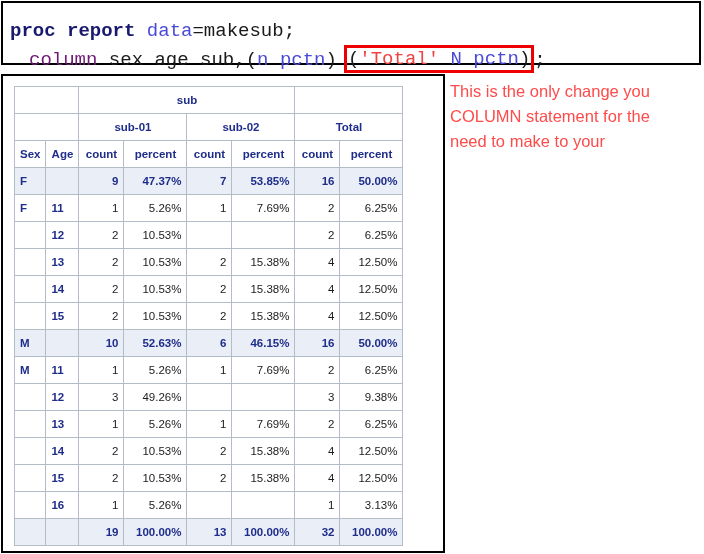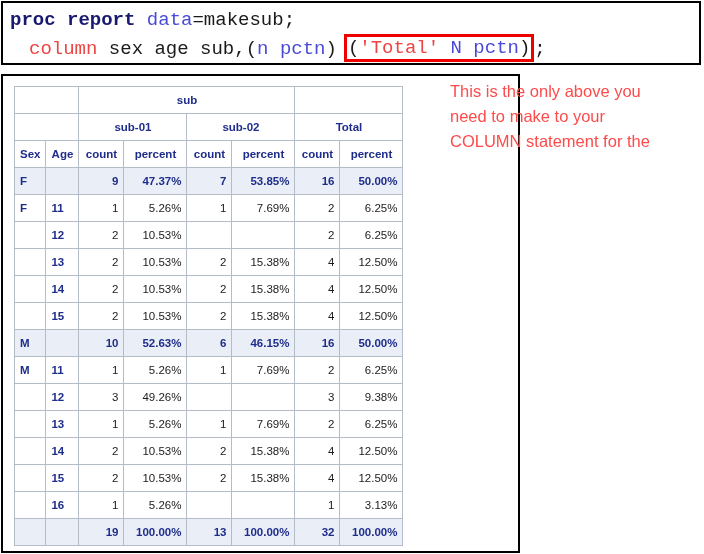--- a/index.html
+++ b/index.html
@@ -18,50 +18,50 @@
   
   #code-box {
     position: absolute;
     left: 1px;
     top: 1px;
     width: 700px;
     height: 64px;
     border: 2px solid #000000;
     background: #ffffff;
     box-sizing: border-box;
-    padding: 3px 0 0 7px;
+    padding: 14px 0 0 7px;
     font-family: "Liberation Mono", "DejaVu Sans Mono", monospace;
     font-size: 19px;
     line-height: 29px;
     white-space: nowrap;
   }
   .code-line { height: 29px; }
   .tok-kw      { color: #191970; font-weight: bold; }
-  .tok-stmt    { color: #ef4444; }
+  .tok-stmt    { color: #701a75; }
   .tok-plain   { color: #1a1a1a; }
   .tok-opt     { color: #4a4ad8; }
   .tok-str     { color: #ef4444; }
   .indent      { display: inline-block; width: 19px; }
   #highlight-box {
     display: inline-block;
     border: 3px solid #ee0000;
     padding: 0 1px;
     margin-left: 7px;
     line-height: 22px;
     vertical-align: middle;
     position: relative;
     top: -1px;
   }
 
   
   #table-panel {
     position: absolute;
     left: 1px;
     top: 74px;
-    width: 519px;
+    width: 444px;
     height: 479px;
     border: 2px solid #000000;
     background: #ffffff;
     box-sizing: border-box;
     padding: 10px 0 0 11px;
   }
 
   table.report {
     border-collapse: collapse;
     border-spacing: 0;
@@ -319,16 +319,16 @@
           <td class="num">13</td>
           <td class="num">100.00%</td>
           <td class="num">32</td>
           <td class="num">100.00%</td>
         </tr>
       </tbody>
   </table>
 </div>
 
 <div id="annotation">
-  <div>This is the only above you</div>
+  <div>This is the only change you</div>
+  <div>COLUMN statement for the</div>
   <div>need to make to your</div>
-  <div>COLUMN statement for the</div>
 </div>
 
 </body></html>

